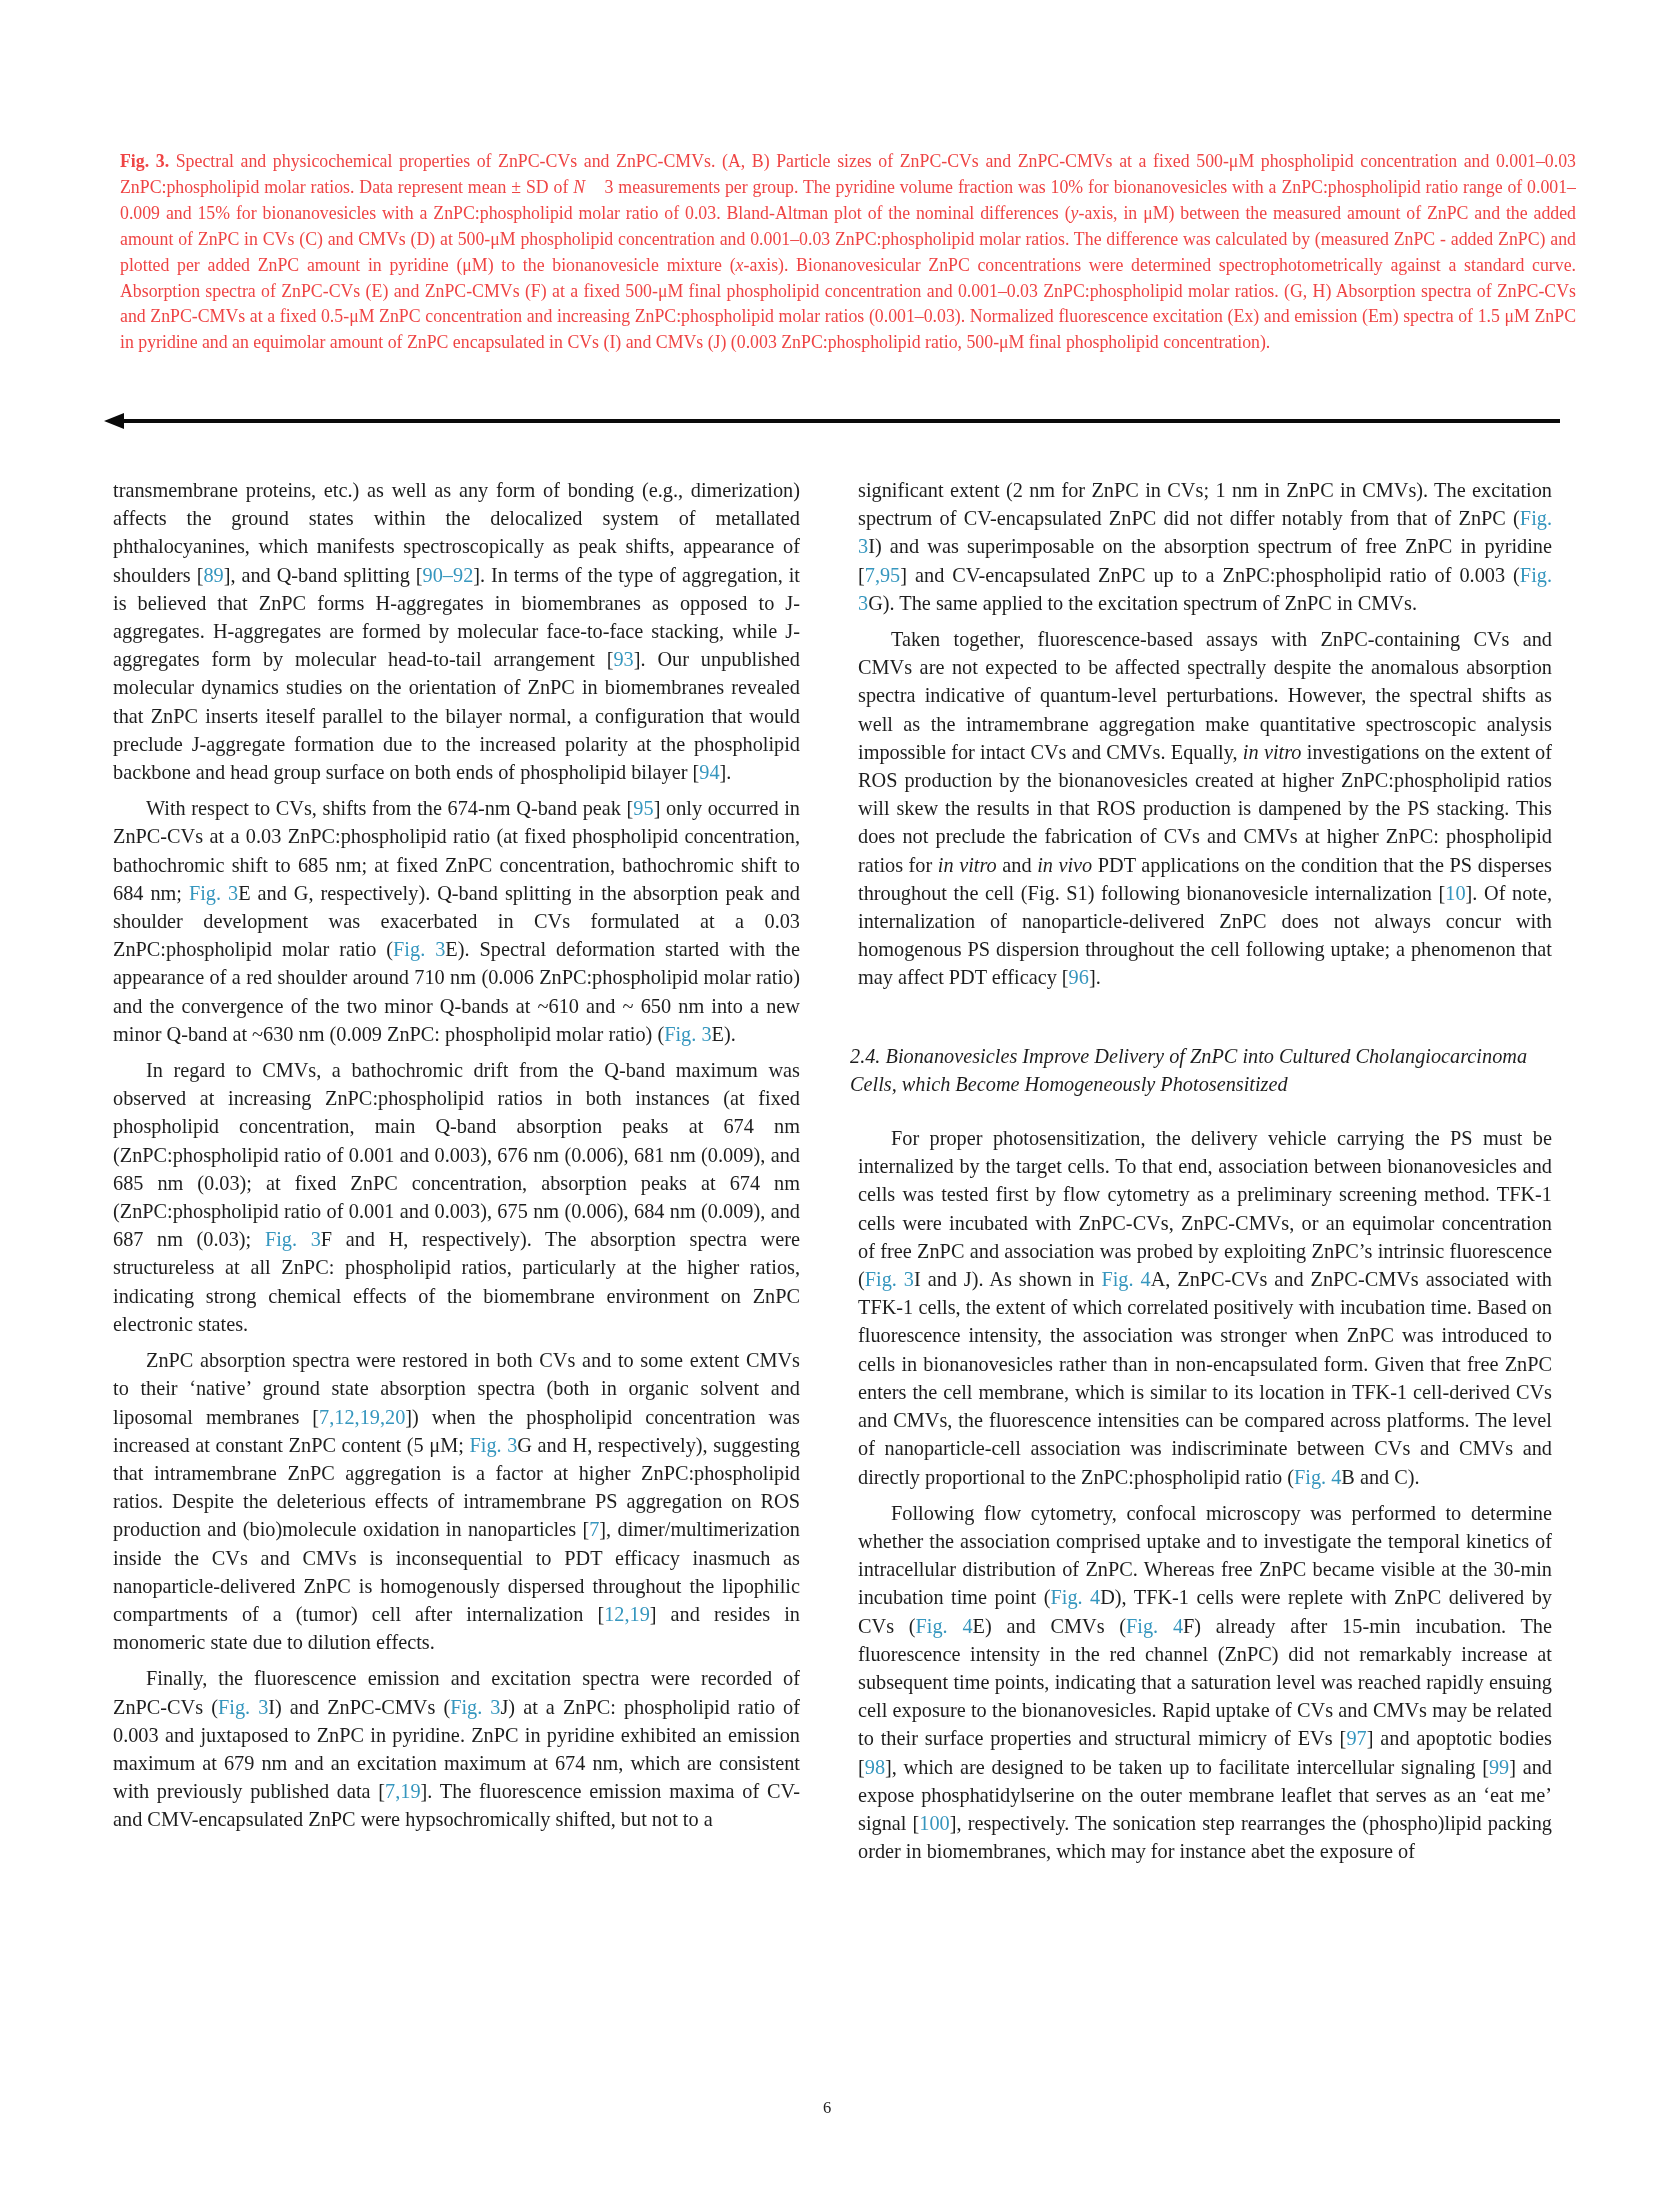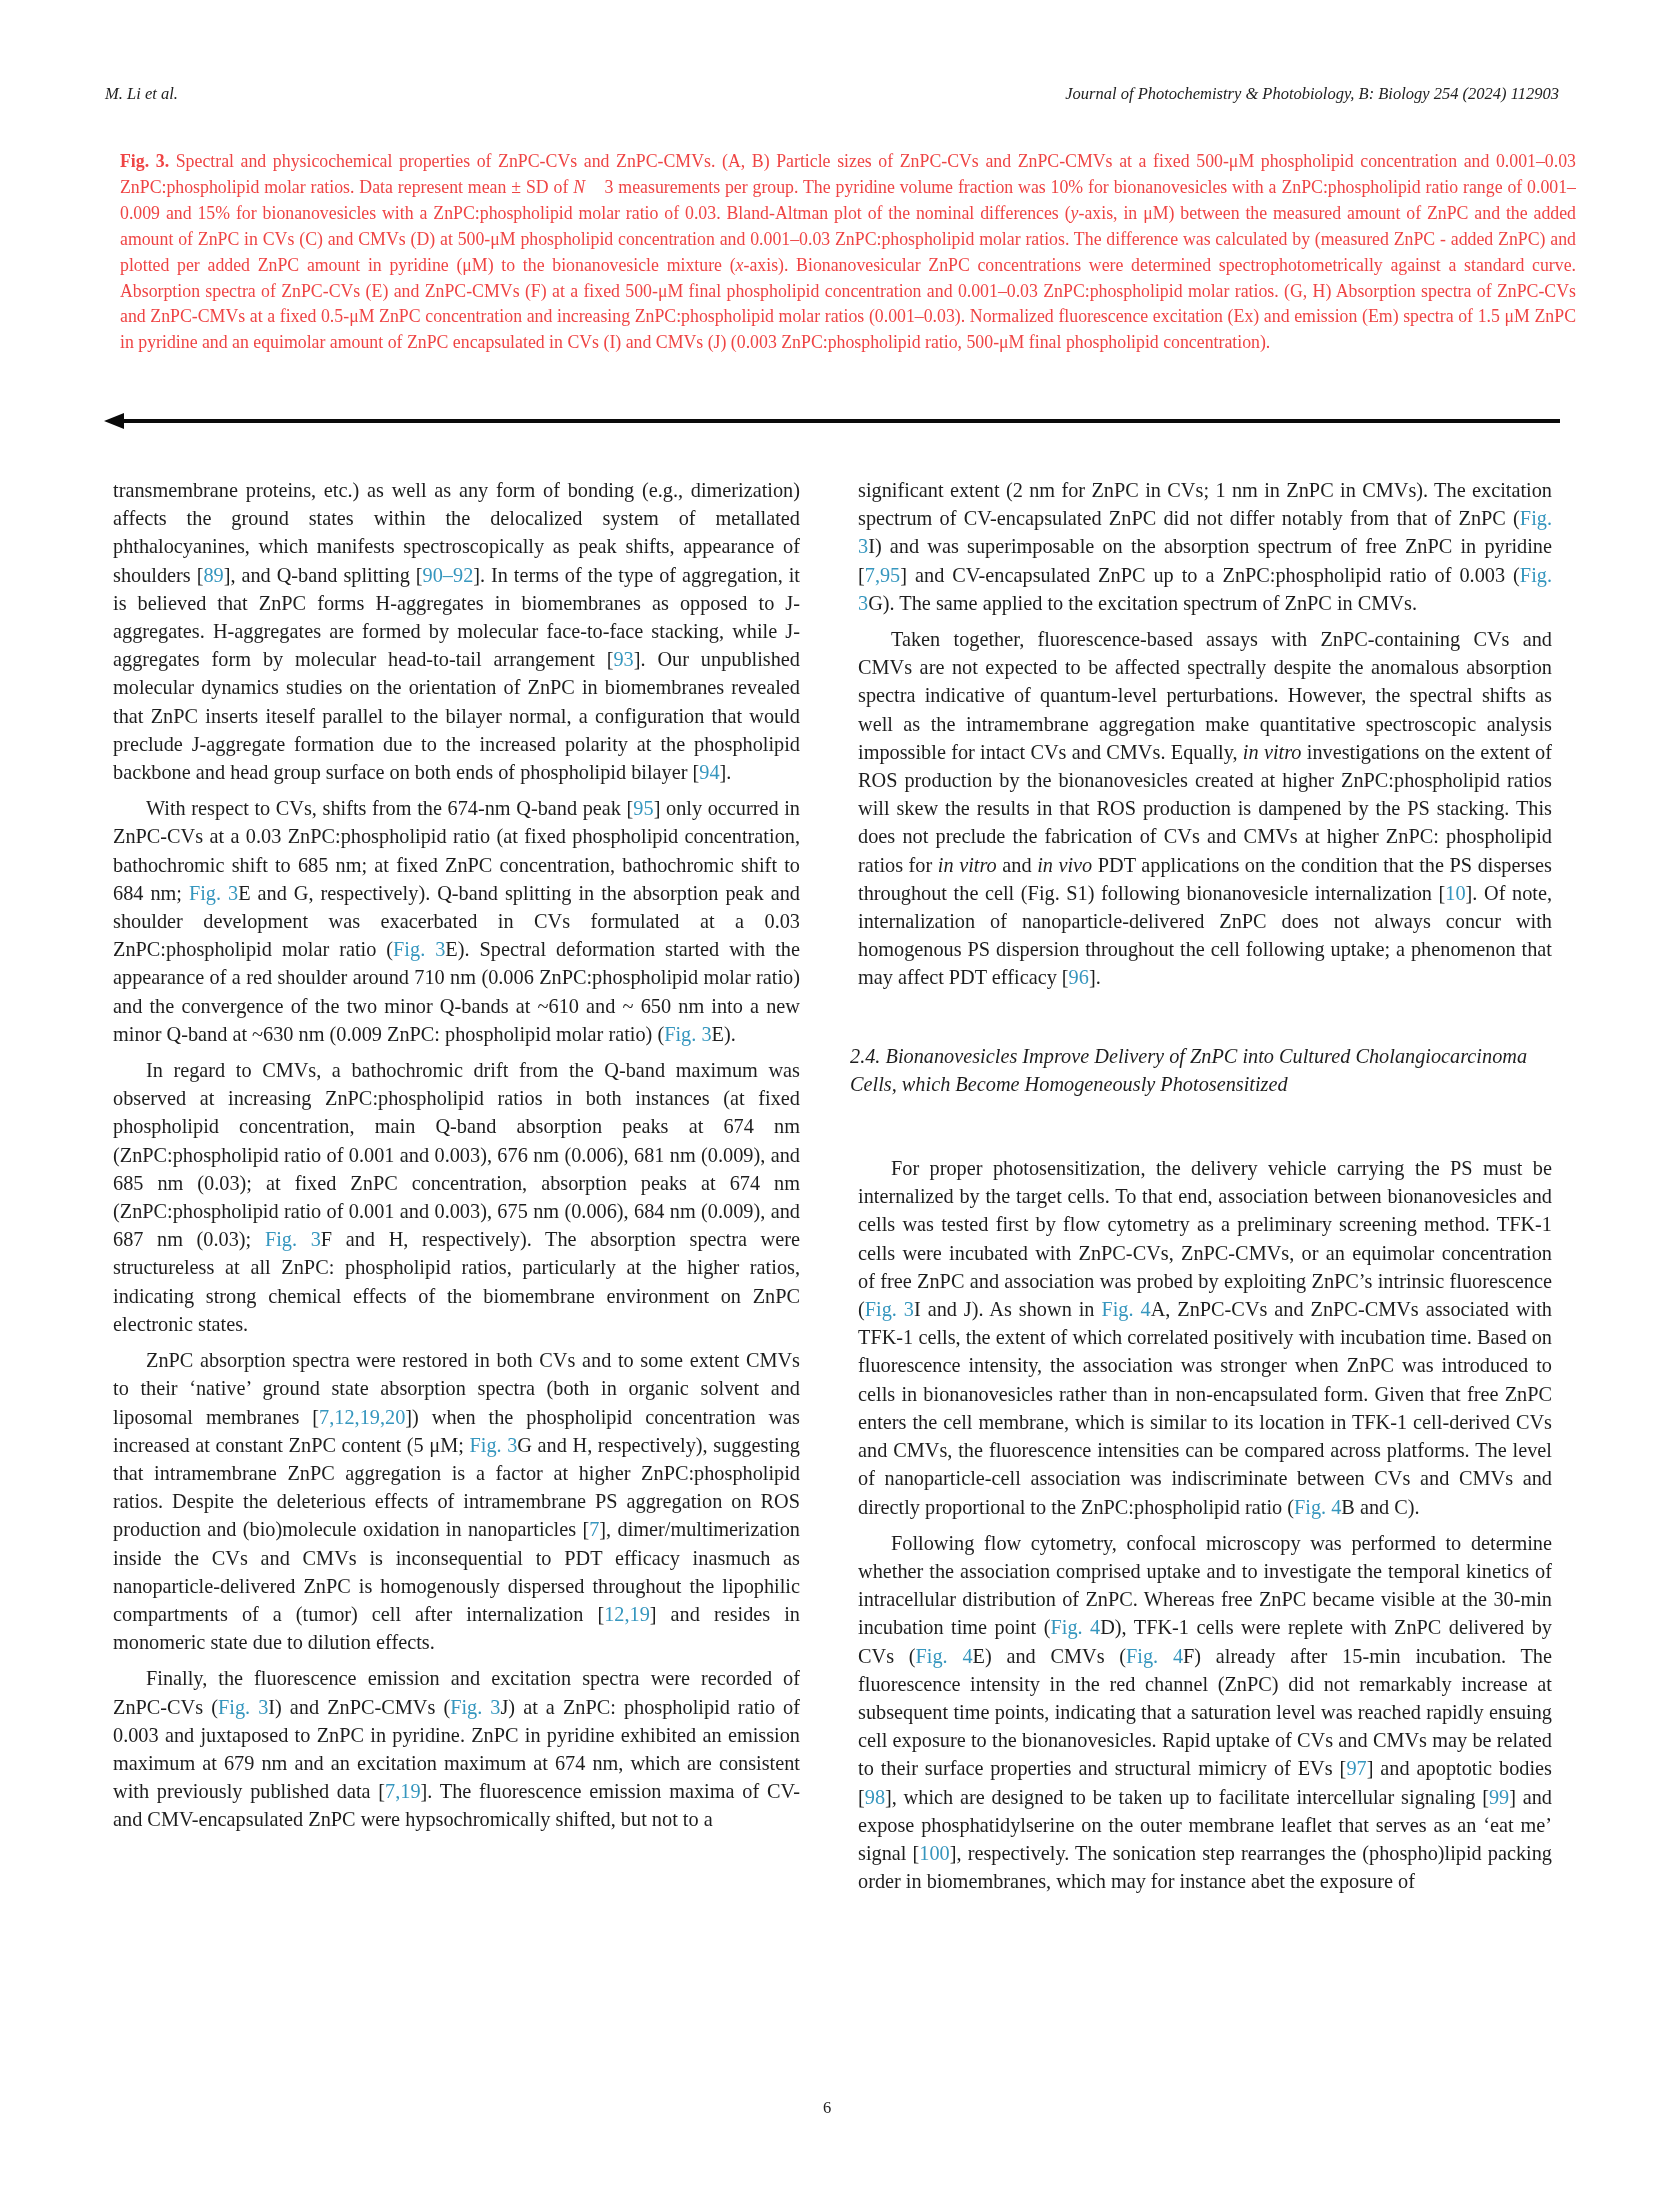--- a/index.html
+++ b/index.html
@@ -41,42 +41,38 @@
   .col{
     position:absolute;top:468px;
     font-size:20.3px;line-height:28.2px;
     text-align:justify;
   }
   .col-left{left:105px;width:703px;}
   .col-right{left:850px;width:710px;}
   .col p.para{margin:8px;padding:0;}
   .col p.indent{text-indent:33px;}
   .col h3.subheading{
-    margin:50px 0 56px 0;padding:0;
+    margin:50px 0 26px 0;padding:0;
     font-style:italic;font-weight:normal;
     font-size:20.3px;line-height:28.2px;
     text-align:left;
   }
   .seg-l{color:var(--link-color);}
   .seg-i{font-style:italic;}
   .seg-b{font-weight:bold;}
   .page-number{
     position:absolute;left:0;top:2098px;width:1654px;
     text-align:center;font-size:16.5px;color:#222;
   }
 </style>
 </head>
 <body>
 
 <div class="page">
 
-  <div class="running-header">
-    <span>M. Li et al.</span>
-    <span>Journal of Photochemistry &amp; Photobiology, B: Biology 254 (2024) 112903</span>
-  </div>
 
   <div class="figure-caption"><span class="seg-b">Fig. 3.</span><span> Spectral and physicochemical properties of ZnPC-CVs and ZnPC-CMVs. (A, B) Particle sizes of ZnPC-CVs and ZnPC-CMVs at a fixed 500-μM phospholipid concentration and 0.001–0.03 ZnPC:phospholipid molar ratios. Data represent mean ± SD of </span><span class="seg-i">N</span><span>&nbsp;&nbsp;&nbsp;&nbsp;3 measurements per group. The pyridine volume fraction was 10% for bionanovesicles with a ZnPC:phospholipid ratio range of 0.001–0.009 and 15% for bionanovesicles with a ZnPC:phospholipid molar ratio of 0.03. Bland-Altman plot of the nominal differences (</span><span class="seg-i">y</span><span>-axis, in μM) between the measured amount of ZnPC and the added amount of ZnPC in CVs (C) and CMVs (D) at 500-μM phospholipid concentration and 0.001–0.03 ZnPC:phospholipid molar ratios. The difference was calculated by (measured ZnPC - added ZnPC) and plotted per added ZnPC amount in pyridine (μM) to the bionanovesicle mixture (</span><span class="seg-i">x</span><span>-axis). Bionanovesicular ZnPC concentrations were determined spectrophotometrically against a standard curve. Absorption spectra of ZnPC-CVs (E) and ZnPC-CMVs (F) at a fixed 500-μM final phospholipid concentration and 0.001–0.03 ZnPC:phospholipid molar ratios. (G, H) Absorption spectra of ZnPC-CVs and ZnPC-CMVs at a fixed 0.5-μM ZnPC concentration and increasing ZnPC:phospholipid molar ratios (0.001–0.03). Normalized fluorescence excitation (Ex) and emission (Em) spectra of 1.5 μM ZnPC in pyridine and an equimolar amount of ZnPC encapsulated in CVs (I) and CMVs (J) (0.003 ZnPC:phospholipid ratio, 500-μM final phospholipid concentration).</span></div>
 
   <div class="caption-divider">
     <span class="arrowhead"></span>
     <span class="rule"></span>
   </div>
 
   <div class="col col-left">
       <p class="para"><span>transmembrane proteins, etc.) as well as any form of bonding (e.g., dimerization) affects the ground states within the delocalized system of metallated phthalocyanines, which manifests spectroscopically as peak shifts, appearance of shoulders [</span><span class="seg-l">89</span><span>], and Q-band splitting [</span><span class="seg-l">90–92</span><span>]. In terms of the type of aggregation, it is believed that ZnPC forms H-aggregates in biomembranes as opposed to J-aggregates. H-aggregates are formed by molecular face-to-face stacking, while J-aggregates form by molecular head-to-tail arrangement [</span><span class="seg-l">93</span><span>]. Our unpublished molecular dynamics studies on the orientation of ZnPC in biomembranes revealed that ZnPC inserts iteself parallel to the bilayer normal, a configuration that would preclude J-aggregate formation due to the increased polarity at the phospholipid backbone and head group surface on both ends of phospholipid bilayer [</span><span class="seg-l">94</span><span>].</span></p>

